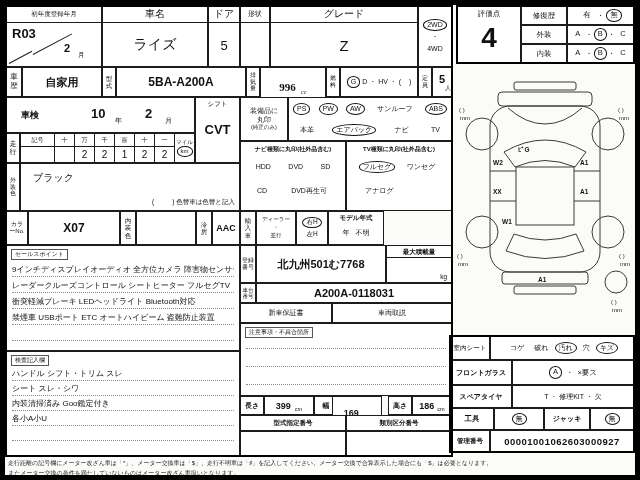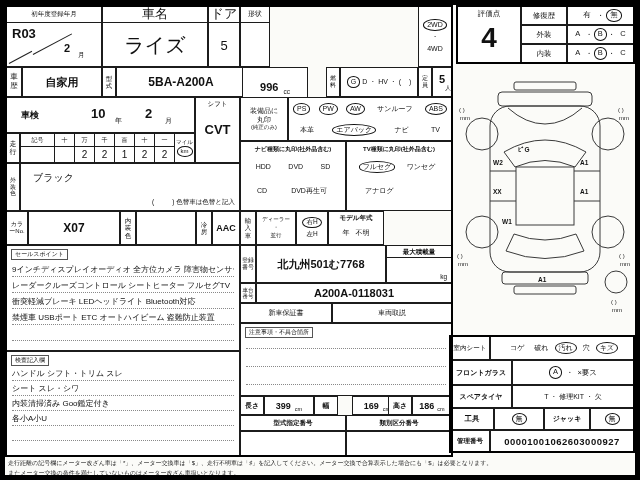--- a/index.html
+++ b/index.html
@@ -1,21 +1,21 @@
 <!DOCTYPE html>
 <html><head>
 <meta charset="utf-8">
 <style>
   html,body{margin:0;padding:0;background:#888;}
   .sheet{position:relative;width:640px;height:480px;background:#fbfbf8;font-family:"Liberation Sans",sans-serif;color:#111;overflow:hidden;}
   .frame{position:absolute;inset:0;border:5px solid #000;pointer-events:none;z-index:50;}
   .abs{position:absolute;box-sizing:border-box;}
   .b{border:1px solid #1c1c1c;background:#fff;}
   .ol{border:2px solid #000;background:transparent;pointer-events:none;z-index:10;}
-  .hd{border-bottom:1px solid #1c1c1c;font-size:13px;line-height:14px;height:15px;text-align:center;white-space:nowrap;overflow:hidden;}
+  .hd{border-bottom:1px solid #1c1c1c;font-size:10px;line-height:14px;height:15px;text-align:center;white-space:nowrap;overflow:hidden;}
   .hd2{font-size:6.5px;font-weight:bold;text-align:center;line-height:11px;height:11px;white-space:nowrap;overflow:hidden;}
   .vl{display:flex;align-items:center;justify-content:center;text-align:center;word-break:break-all;line-height:1.15;padding:0 1px;font-size:6.5px;}
   .cv{display:flex;align-items:center;justify-content:center;text-align:center;}
   .col{display:flex;flex-direction:column;align-items:center;justify-content:center;}
   .opt{display:inline-block;border:1.2px solid transparent;border-radius:50%;padding:0 3px;line-height:1.35;white-space:nowrap;}
   .opt.on{border-color:#111;}
   .erow{display:flex;justify-content:space-around;align-items:center;font-size:7px;}
   .tab{position:absolute;left:4px;top:3px;border:1px solid #555;font-size:6px;line-height:9px;padding:0 3px;background:#fff;white-space:nowrap;}
   .ln{position:relative;margin:0 5px;border-bottom:1px dotted #898989;font-size:8px;white-space:nowrap;overflow:hidden;}
   .dline{position:absolute;border-bottom:1px dotted #898989;}
@@ -38,46 +38,50 @@
       <span class="abs" style="left:5px;top:4px;font-size:13px;font-weight:bold;">R03</span>
       <span class="slash" style="left:26px;top:32px;width:44px;"></span>
       <span class="slash" style="left:2px;top:41px;width:26px;"></span>
       <span class="abs" style="left:57px;top:20px;font-size:11px;font-weight:bold;">2</span>
       <span class="abs" style="left:71px;top:29px;font-size:6.5px;">月</span>
     </div>
   </div>
 
   <div class="abs b" style="left:102px;top:6px;width:106px;height:61px;">
     <div class="hd">車名</div>
-    <div class="cv" style="height:44px;font-size:20px;">ライズ</div>
+    <div class="cv" style="height:44px;font-size:14px;">ライズ</div>
   </div>
 
   <div class="abs b" style="left:208px;top:6px;width:32px;height:61px;">
     <div class="hd">ドア</div>
     <div class="cv" style="height:44px;font-size:13px;">5</div>
   </div>
 
   <div class="abs b" style="left:240px;top:6px;width:30px;height:61px;">
     <div class="hd" style="font-size:7px;">形状</div>
     <div class="cv" style="height:44px;"></div>
   </div>
 
+  <div class="abs b" style="left:270px;top:6px;width:148px;height:61px;">
+    <div class="hd">グレード</div>
+    <div class="cv" style="height:44px;font-size:15px;">Z</div>
+  </div>
 
   <div class="abs b col" style="left:418px;top:6px;width:34px;height:61px;font-size:7px;gap:1px;">
     <span class="opt on">2WD</span>
     <span>・</span>
     <span class="opt">4WD</span>
   </div>
 
   <div class="abs b vl" style="left:6px;top:67px;width:16px;height:30px;font-size:7.5px;">車歴</div>
   <div class="abs b cv" style="left:22px;top:67px;width:80px;height:30px;font-size:11px;font-weight:bold;">自家用</div>
   <div class="abs b vl" style="left:102px;top:67px;width:14px;height:30px;">型式</div>
   <div class="abs b cv" style="left:116px;top:67px;width:130px;height:30px;font-size:12px;font-weight:bold;">5BA-A200A</div>
   <div class="abs b vl" style="left:246px;top:67px;width:14px;height:30px;font-size:6px;">排気量</div>
-  <div class="abs b cv" style="left:242px;top:67px;width:66px;height:40px;font-size:11px;font-weight:bold;">
+  <div class="abs b cv" style="left:260px;top:67px;width:66px;height:40px;font-size:11px;font-weight:bold;font-family:Liberation Serif, serif;">
     <span>996</span>
     <span class="sm" style="font-weight:normal;margin-left:5px;margin-top:8px;">cc</span>
   </div>
   <div class="abs b vl" style="left:326px;top:67px;width:14px;height:30px;font-size:6px;">燃料</div>
   <div class="abs b cv" style="left:340px;top:67px;width:78px;height:30px;font-size:7px;gap:2px;">
     <span class="opt on">G</span>
     <span class="pre">D ・ HV ・ (    )</span>
   </div>
   <div class="abs b vl" style="left:418px;top:67px;width:14px;height:30px;font-size:6px;">定員</div>
   <div class="abs b cv" style="left:432px;top:67px;width:20px;height:30px;font-size:11px;font-weight:bold;flex-direction:column;line-height:1;">
@@ -217,21 +221,21 @@
     <div class="dline" style="left:5px;right:5px;top:60px;"></div>
   </div>
 
   <div class="abs" style="left:240px;top:396px;width:212px;height:19px;">
     <div class="abs b cv" style="left:0;width:24px;height:19px;font-size:7px;font-weight:bold;">長さ</div>
     <div class="abs b cv" style="left:24px;width:50px;height:19px;font-size:9px;font-weight:bold;">
       <span>399</span>
       <span style="font-size:5.5px;font-weight:normal;margin-left:4px;margin-top:6px;">cm</span>
     </div>
     <div class="abs b cv" style="left:74px;width:24px;height:19px;font-size:7px;font-weight:bold;">幅</div>
-    <div class="abs b cv" style="left:112px;width:50px;height:19px;font-size:9px;font-weight:bold;text-align:right;">
+    <div class="abs b cv" style="left:92px;width:50px;height:33px;font-size:9px;font-weight:bold;text-align:right;">
       <span>169</span>
       <span style="font-size:5.5px;font-weight:normal;margin-left:4px;margin-top:6px;">cm</span>
     </div>
     <div class="abs b cv" style="left:148px;width:24px;height:19px;font-size:7px;font-weight:bold;">高さ</div>
     <div class="abs b cv" style="left:172px;width:40px;height:19px;font-size:9px;font-weight:bold;">
       <span>186</span>
       <span style="font-size:5.5px;font-weight:normal;margin-left:3px;margin-top:6px;">cm</span>
     </div>
   </div>
 

